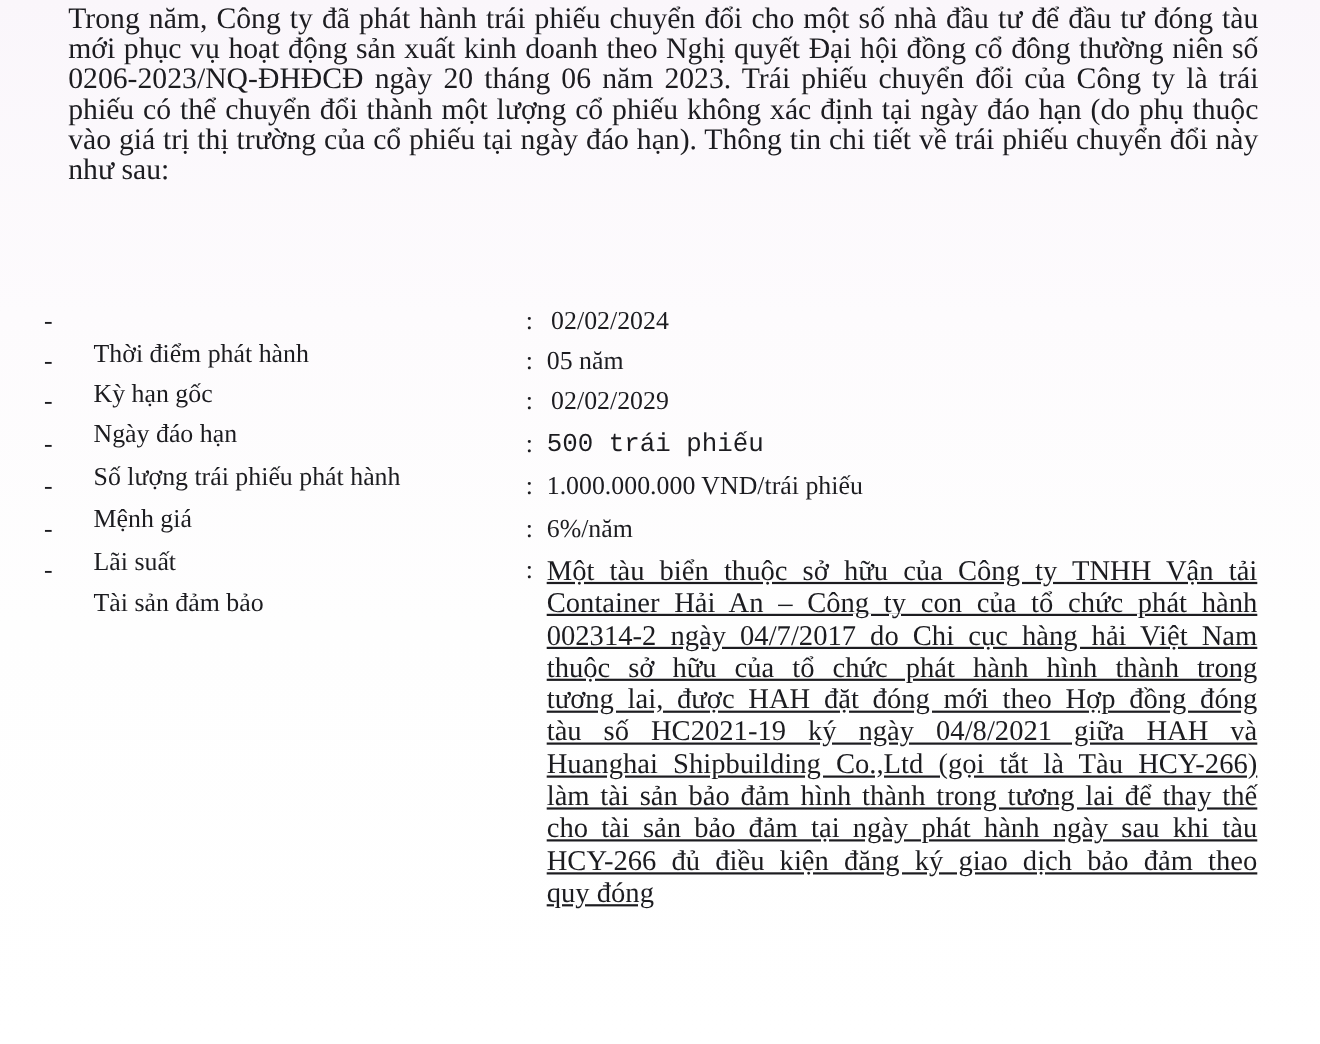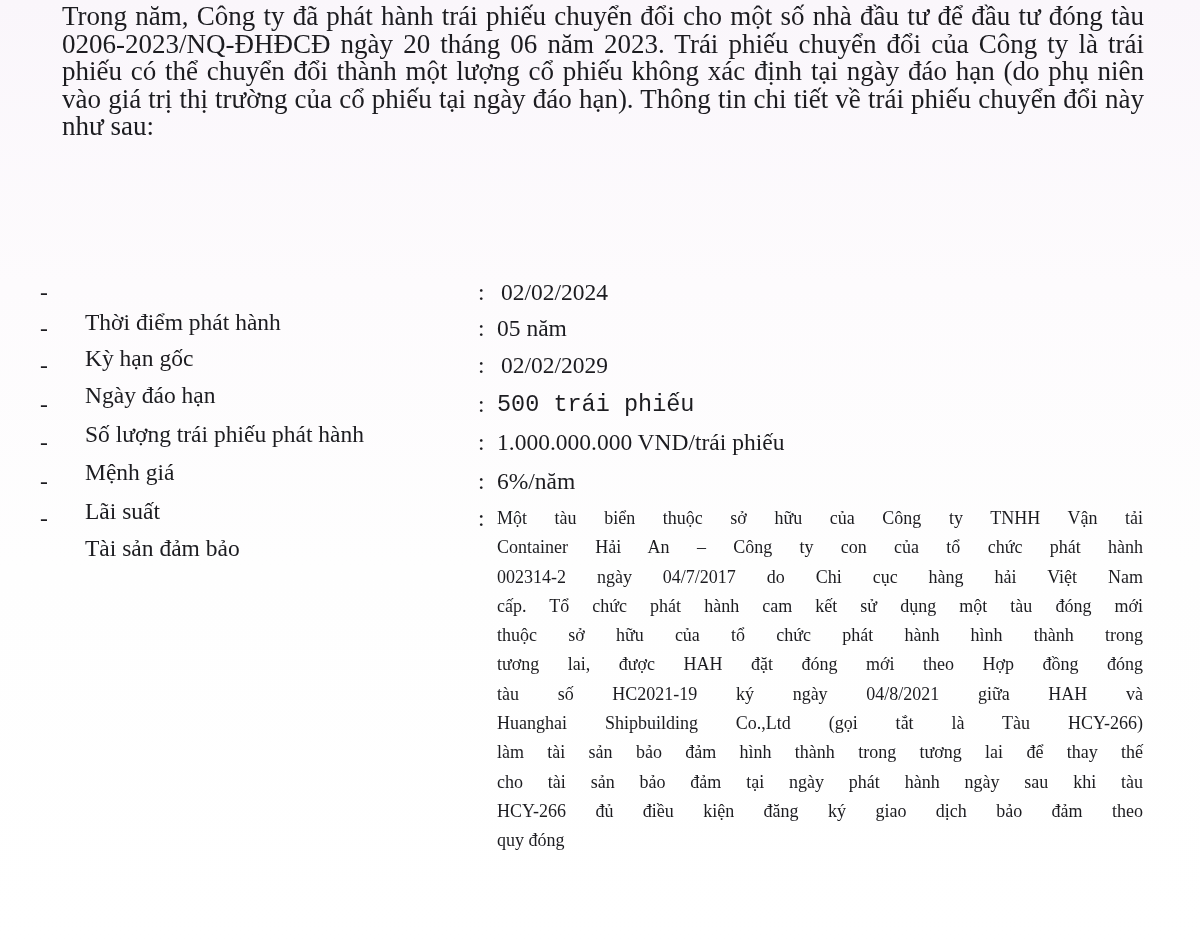--- a/index.html
+++ b/index.html
@@ -72,43 +72,45 @@
     }
     .spec-value.tight {
       left: 501px;
       text-align: center;
     }
     .collateral-block {
       position: absolute;
       left: 497px;
       top: 0;
       width: 646px;
-      font-size: 18px;
+      font-size: 26px;
       line-height: 29.3px;
+      text-decoration: underline;
     }
     .collateral-block .line {
       display: block;
       white-space: nowrap;
       text-align: justify;
       text-align-last: justify;
     }
     .collateral-block .line.last {
       text-align-last: left;
     }
     .collateral-block .line.first {
       text-align-last: justify;
     }
   </style>
 </head>
 <body>
 
 <div class="intro">
   <span class="line">Trong năm, Công ty đã phát hành trái phiếu chuyển đổi cho một số nhà đầu tư để đầu tư đóng tàu</span>
+  <span class="line">mới phục vụ hoạt động sản xuất kinh doanh theo Nghị quyết Đại hội đồng cổ đông thường niên số</span>
   <span class="line">0206-2023/NQ-ĐHĐCĐ ngày 20 tháng 06 năm 2023. Trái phiếu chuyển đổi của Công ty là trái</span>
-  <span class="line">phiếu có thể chuyển đổi thành một lượng cổ phiếu không xác định tại ngày đáo hạn (do phụ niên</span>
+  <span class="line">phiếu có thể chuyển đổi thành một lượng cổ phiếu không xác định tại ngày đáo hạn (do phụ thuộc</span>
   <span class="line">vào giá trị thị trường của cổ phiếu tại ngày đáo hạn). Thông tin chi tiết về trái phiếu chuyển đổi này</span>
   <span class="line last">như sau:</span>
 </div>
 
 <div class="specs">
 
   <div class="spec-row" style="top:0px;">
     <span class="spec-dash">-</span>
     <span class="spec-label">Thời điểm phát hành</span>
     <span class="spec-colon">:</span>
@@ -151,21 +153,20 @@
   </div>
 
   <div class="spec-row" style="top:226px;">
     <span class="spec-dash">-</span>
     <span class="spec-label">Tài sản đảm bảo</span>
     <span class="spec-colon">:</span>
     <div class="collateral-block">
       <span class="line first">Một tàu biển thuộc sở hữu của Công ty TNHH Vận tải</span>
       <span class="line">Container Hải An – Công ty con của tổ chức phát hành</span>
       <span class="line">002314-2 ngày 04/7/2017 do Chi cục hàng hải Việt Nam</span>
-      <span class="line">cấp. Tổ chức phát hành cam kết sử dụng một tàu đóng mới</span>
       <span class="line">thuộc sở hữu của tổ chức phát hành hình thành trong</span>
       <span class="line">tương lai, được HAH đặt đóng mới theo Hợp đồng đóng</span>
       <span class="line">tàu số HC2021-19 ký ngày 04/8/2021 giữa HAH và</span>
       <span class="line">Huanghai Shipbuilding Co.,Ltd (gọi tắt là Tàu HCY-266)</span>
       <span class="line">làm tài sản bảo đảm hình thành trong tương lai để thay thế</span>
       <span class="line">cho tài sản bảo đảm tại ngày phát hành ngày sau khi tàu</span>
       <span class="line">HCY-266 đủ điều kiện đăng ký giao dịch bảo đảm theo</span>
       <span class="line last">quy đóng</span>
     </div>
   </div>

